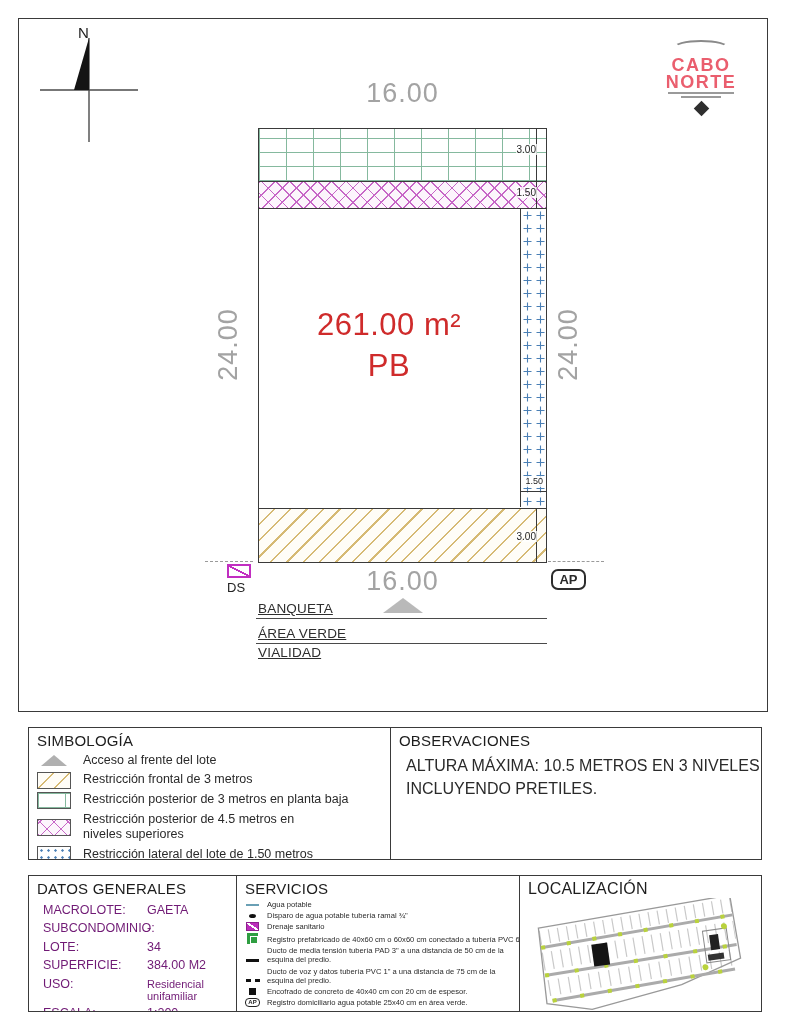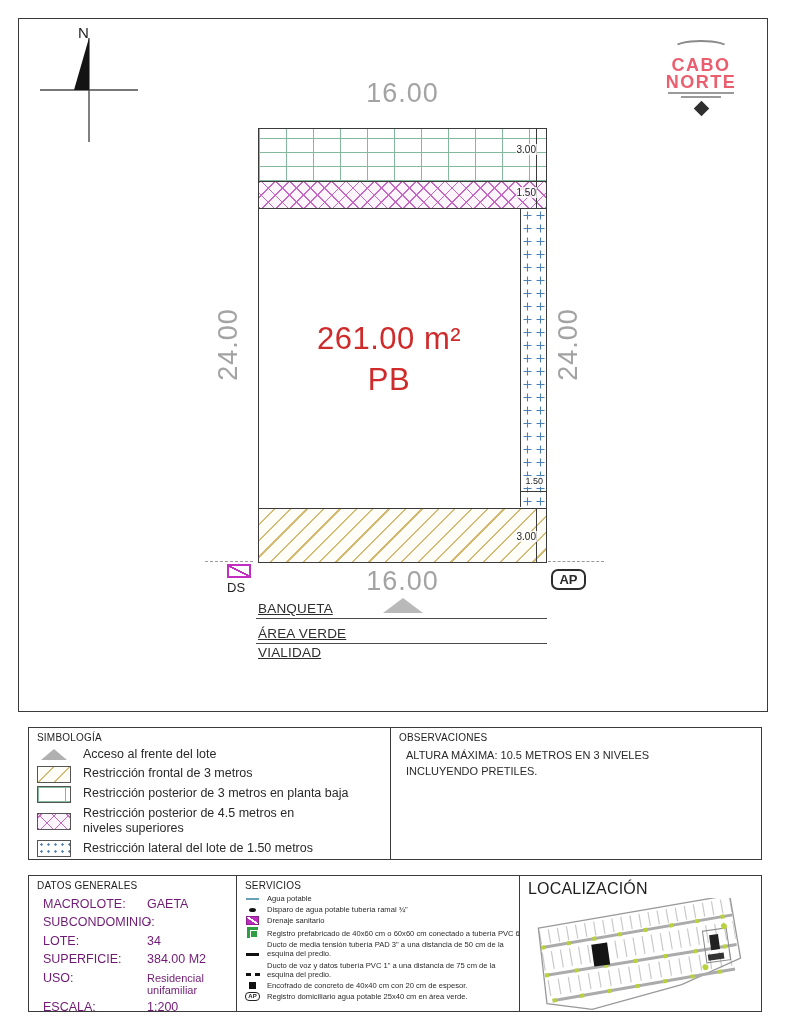--- a/index.html
+++ b/index.html
@@ -5,21 +5,21 @@
   * { margin:0; padding:0; box-sizing:border-box; }
   html,body { background:#ffffff; }
   body { font-family:"Liberation Sans", sans-serif; color:#2b2b2b; }
   .sheet { position:relative; width:786px; height:1024px; background:#fff; overflow:hidden; }
   .abs { position:absolute; }
 
   .main-frame { left:18px; top:18px; width:750px; height:694px; border:1.6px solid #3a3a3a; }
 
   .dim-lg { font-size:27px; color:#a3a3a3; letter-spacing:1px; }
   .dim-sm { font-size:10px; color:#222; background:rgba(255,255,255,.78); padding:0 1px; line-height:11px;margin-left:47px; }
-  .red-lg { font-size:31px; color:#cf2b2b; letter-spacing:0.5px;margin-top:14px; }
+  .red-lg { font-size:31px; color:#cf2b2b; letter-spacing:0.5px; }
 
   .lot { left:258px; top:128px; width:289px; height:435px; border:1.6px solid #3a3a3a; background:#fff; }
   .hatch-rear-grid {
     background-color:#fff;
     background-image:
       repeating-linear-gradient(0deg, #85b99e 0 1px, transparent 1px 14px),
       repeating-linear-gradient(90deg, #85b99e 0 1px, transparent 1px 27px);
   }
   .hatch-cross {
     background-color:#fcf5fc;
@@ -45,28 +45,28 @@
 
   .ap-badge { width:35px; height:21px; border:2px solid #2d2d2d; border-radius:7px; font-size:13px; font-weight:600; display:flex; align-items:center; justify-content:center; background:#fff; }
   .ds-icon { width:24px; height:14px; border:2px solid #c12ec1; background:
     linear-gradient(to top right, transparent 44%, #c12ec1 44% 56%, transparent 56%); }
 
   .street-label { font-size:13.5px; color:#2e2e2e; letter-spacing:0.2px;text-decoration:underline; }
   .uline { height:1.4px; background:#4a4a4a; }
   .dash-seg { border-top:1.6px dashed #9a9a9a; height:0; }
 
   .panel { position:absolute; border:1.6px solid #3a3a3a; background:#fff; overflow:hidden; }
-  .ptitle { font-size:10px; color:#1d1d1d; padding:4px 0 1px 8px; letter-spacing:0.2px; }
+  .ptitle { font-size:15px; color:#1d1d1d; padding:4px 0 1px 8px; letter-spacing:0.2px; }
 
   .leg-row { display:flex; align-items:center; gap:12px; margin:3px 0 0 8px; }
   .leg-swatch { width:34px; height:17px; border:1px solid #555; flex:0 0 auto; }
   .leg-label { font-size:12.5px; color:#2a2a2a; width:272px; line-height:1.25; }
   .leg-tri-wrap { width:34px; display:flex; justify-content:center; border:none; }
 
-  .obs-line { font-size:11px; color:#2a2a2a; padding-left:15px; line-height:1.45; }
+  .obs-line { font-size:16px; color:#2a2a2a; padding-left:15px; line-height:1.45; }
 
   .dg-row { display:grid; grid-template-columns:100px auto; margin:4.5px 0 0 14px; font-size:12.5px; color:#701a75; }
   .dg-val { padding-left:4px; }
   .dg-val.small { font-size:11px; padding-top:1px; }
 
   .svc-row { display:flex; align-items:flex-end; gap:6px; margin:2px 0 0 7px; }
   .svc-ico { width:17px; flex:0 0 auto; display:flex; justify-content:center; align-items:center; height:9px; }
   .svc-label { font-size:7.6px; color:#2a2a2a; line-height:1.2; white-space:nowrap; }
   .svc-label.wrap { white-space:normal; width:252px; }
 

